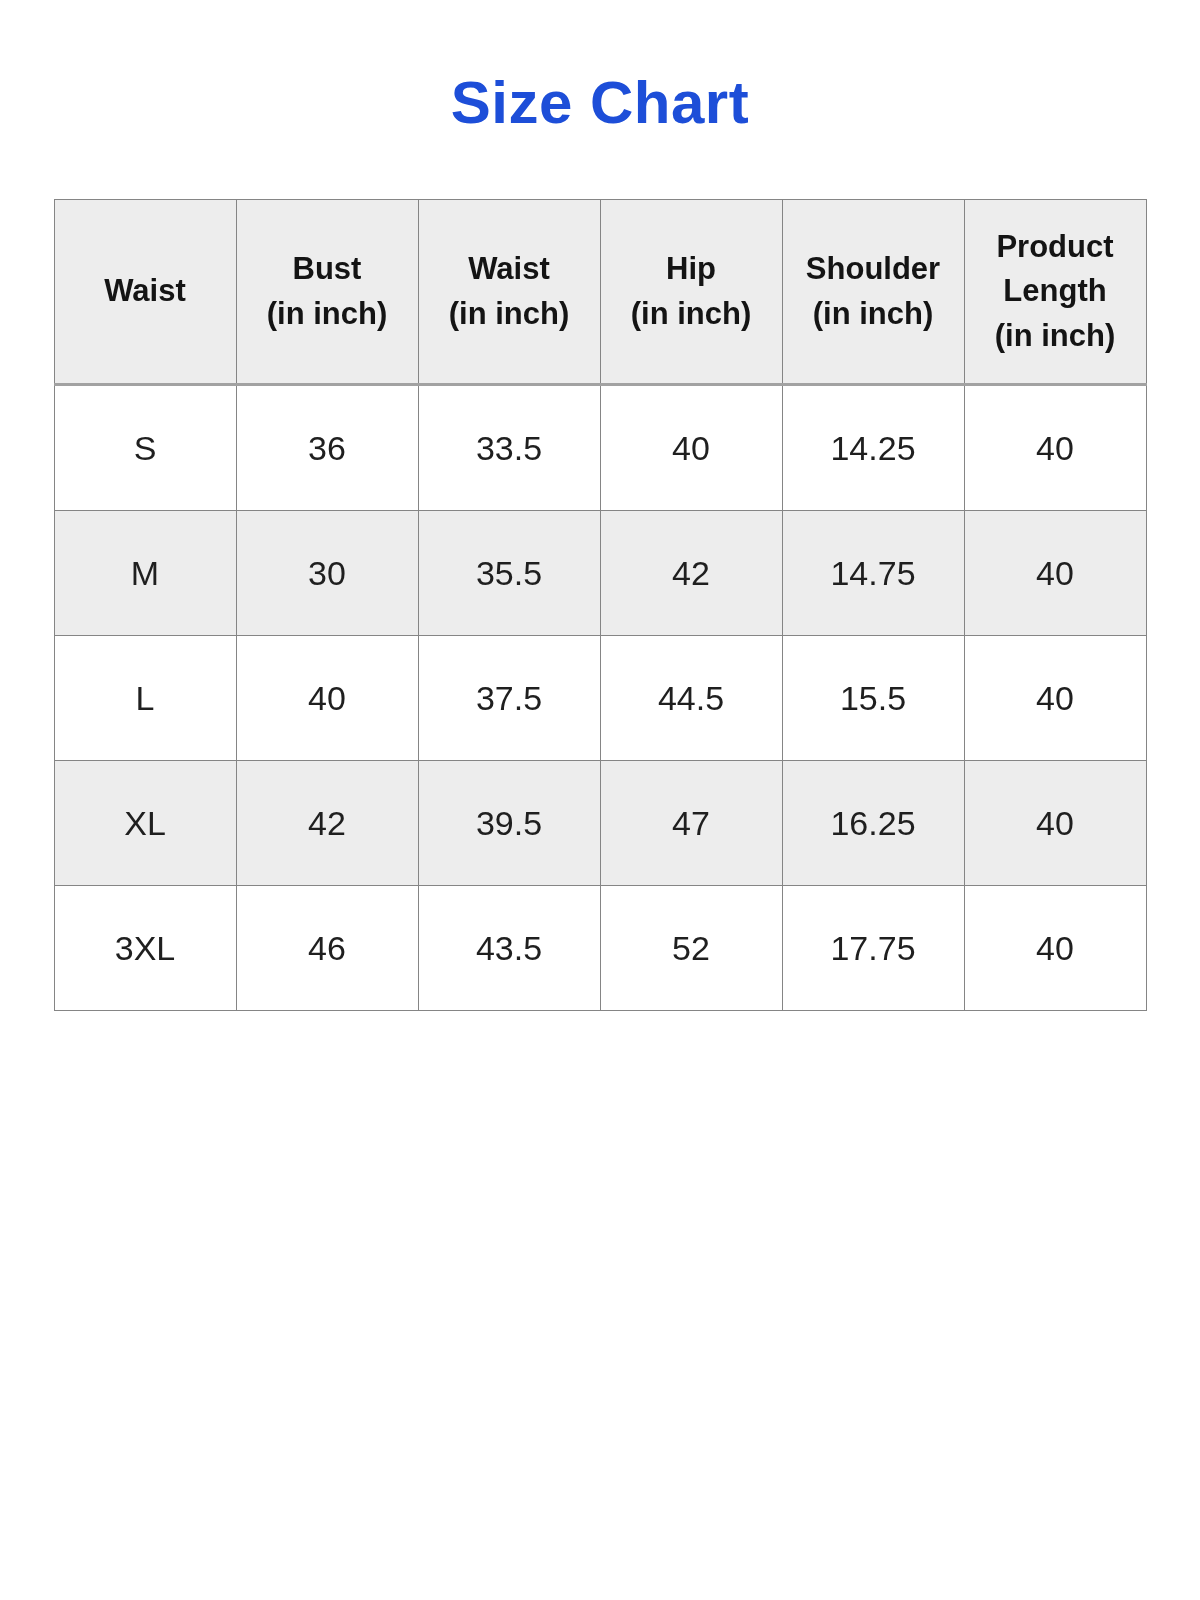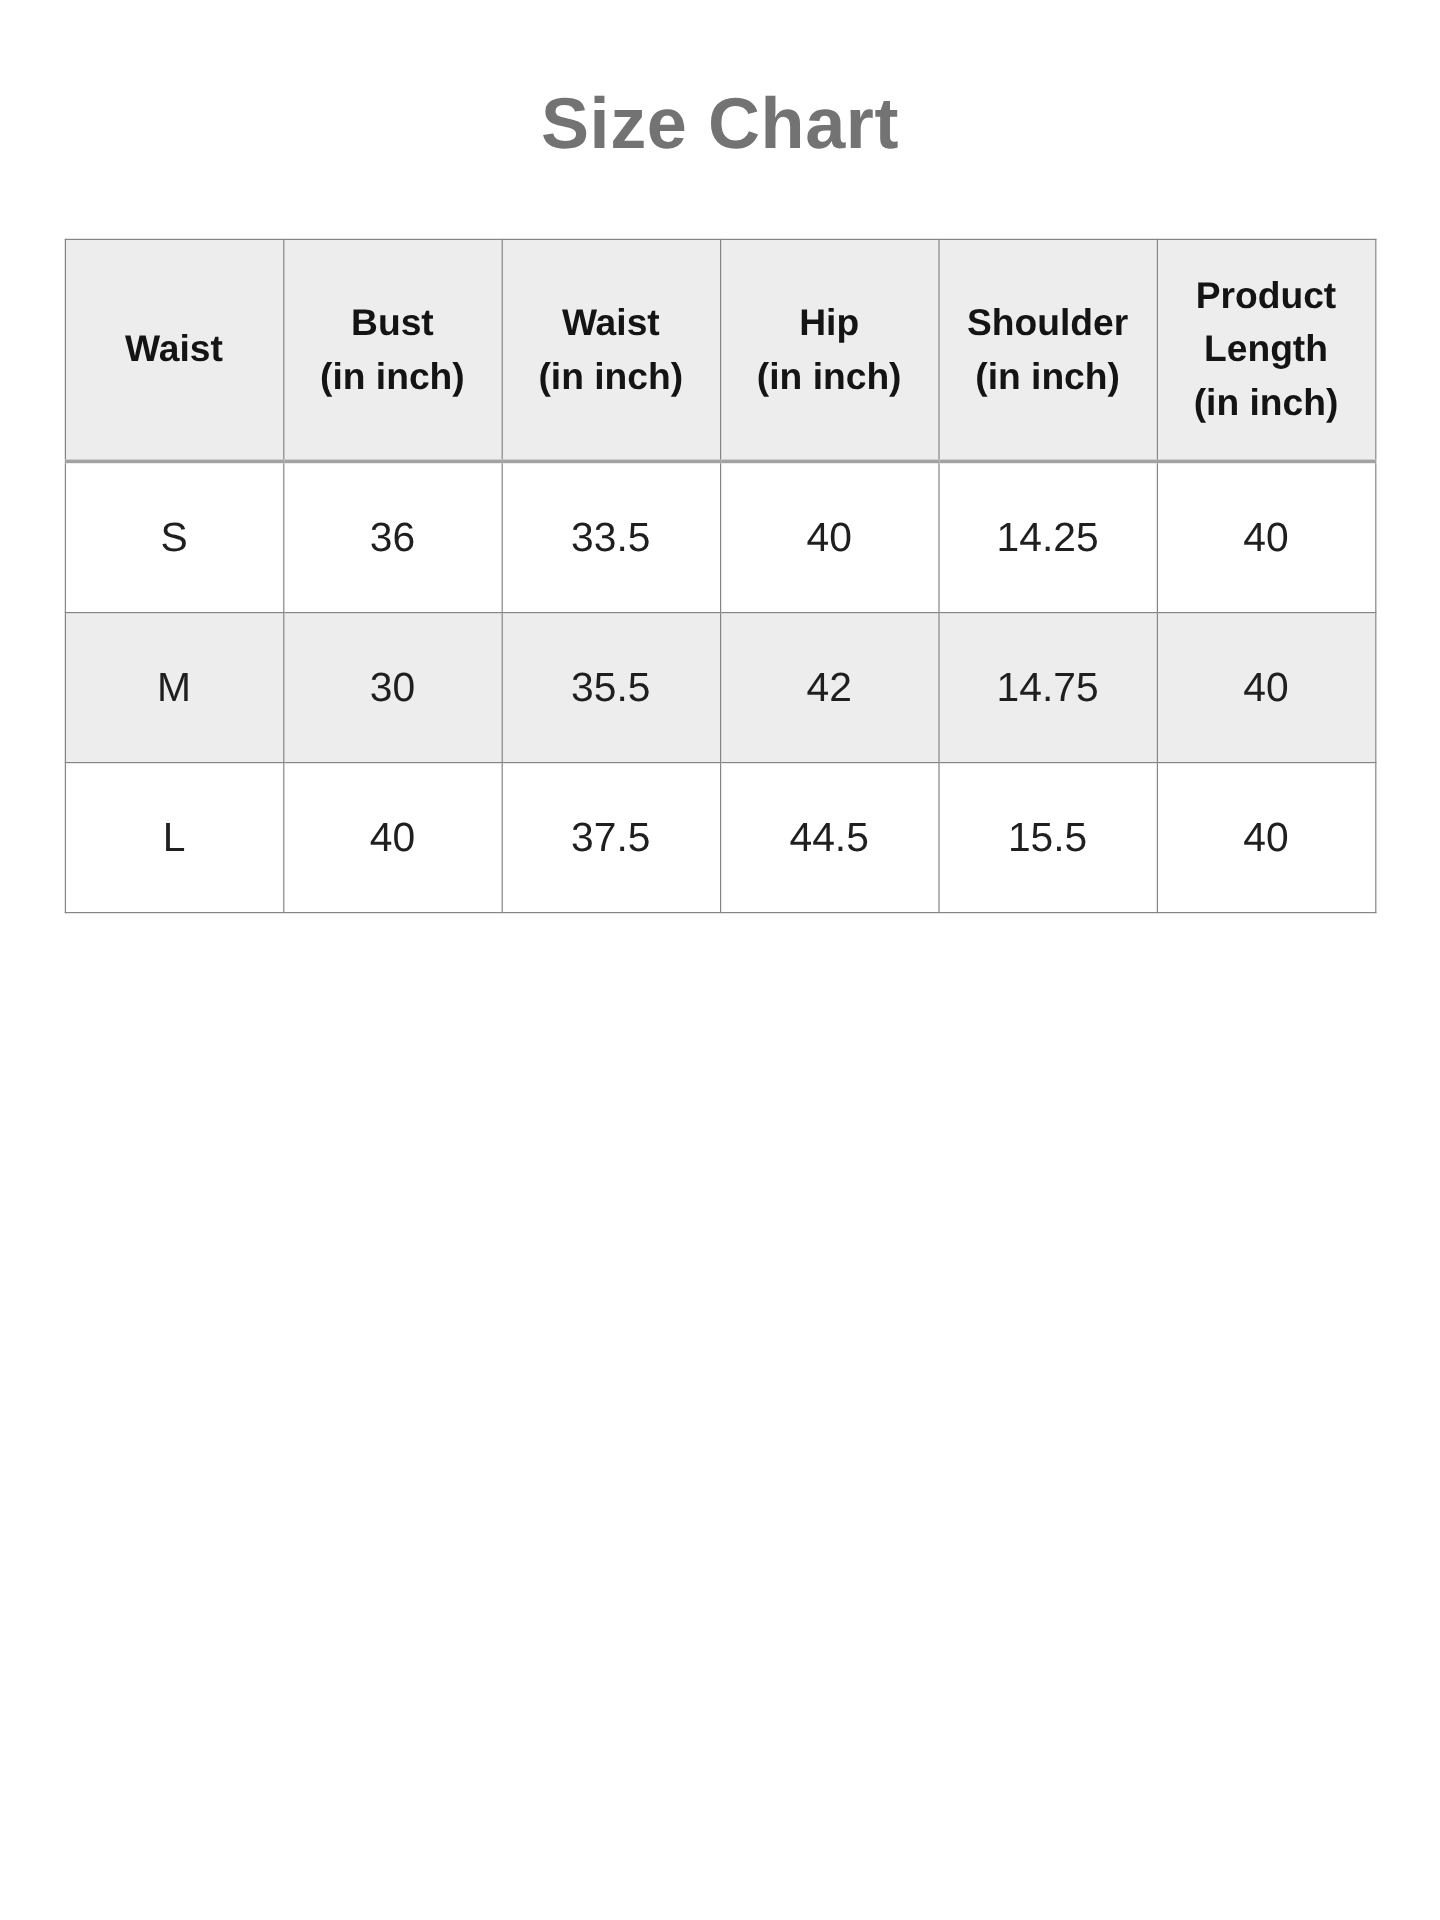--- a/index.html
+++ b/index.html
@@ -18,21 +18,21 @@
     overflow: hidden;
   }
   .page-title {
     margin: 0;
     padding-top: 70px;
     text-align: center;
     font-size: 60px;
     line-height: 66px;
     font-weight: 600;
     letter-spacing: 0.5px;
-    color: #737373;
+    color: #1d4ed8;
   }
   table.size-chart {
     border-collapse: collapse;
     table-layout: fixed;
     width: 1093px;
     margin: 63px auto 0 auto;
     border: 1px solid #858585;
   }
   .size-chart th,
   .size-chart td {
@@ -120,16 +120,32 @@
         <td>40</td>
       </tr>
       <tr>
         <td>L</td>
         <td>40</td>
         <td>37.5</td>
         <td>44.5</td>
         <td>15.5</td>
         <td>40</td>
       </tr>
+      <tr>
+        <td>XL</td>
+        <td>42</td>
+        <td>39.5</td>
+        <td>47</td>
+        <td>16.25</td>
+        <td>40</td>
+      </tr>
+      <tr>
+        <td>3XL</td>
+        <td>46</td>
+        <td>43.5</td>
+        <td>52</td>
+        <td>17.75</td>
+        <td>40</td>
+      </tr>
     </tbody>
   </table>
 
 </div>
 
 </body></html>

